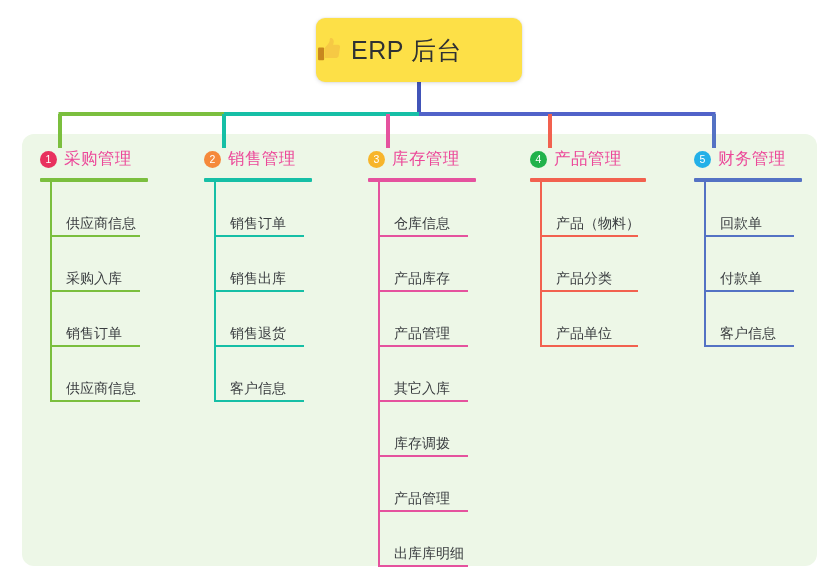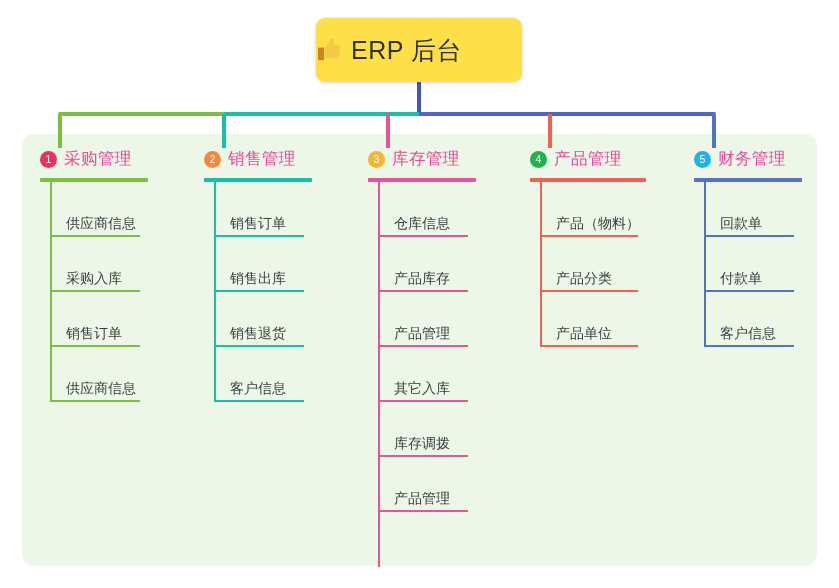--- a/index.html
+++ b/index.html
@@ -172,20 +172,24 @@
             <div class="leaf-rule" style="background: rgb(229, 82, 158); width: 90px;"></div>
           </div>
           <div class="leaf">
             <span class="leaf-label">库存调拨</span>
             <div class="leaf-rule" style="background: rgb(229, 82, 158); width: 90px;"></div>
           </div>
           <div class="leaf">
             <span class="leaf-label">产品管理</span>
             <div class="leaf-rule" style="background: rgb(229, 82, 158); width: 90px;"></div>
           </div>
+          <div class="leaf">
+            <span class="leaf-label">出库库明细</span>
+            <div class="leaf-rule" style="background: rgb(229, 82, 158); width: 90px;"></div>
+          </div>
         </div>
       </div>
       <div class="column" style="left: 530px;">
         <div class="col-head">
           <div class="badge" style="background: rgb(33, 178, 75);">4</div>
           <div class="col-title">产品管理</div>
         </div>
         <div class="head-rule" style="background: rgb(242, 97, 79); width: 116px;"></div>
         <div class="leaves">
           <div class="spine" style="background: rgb(242, 97, 79); height: 165px;"></div>

